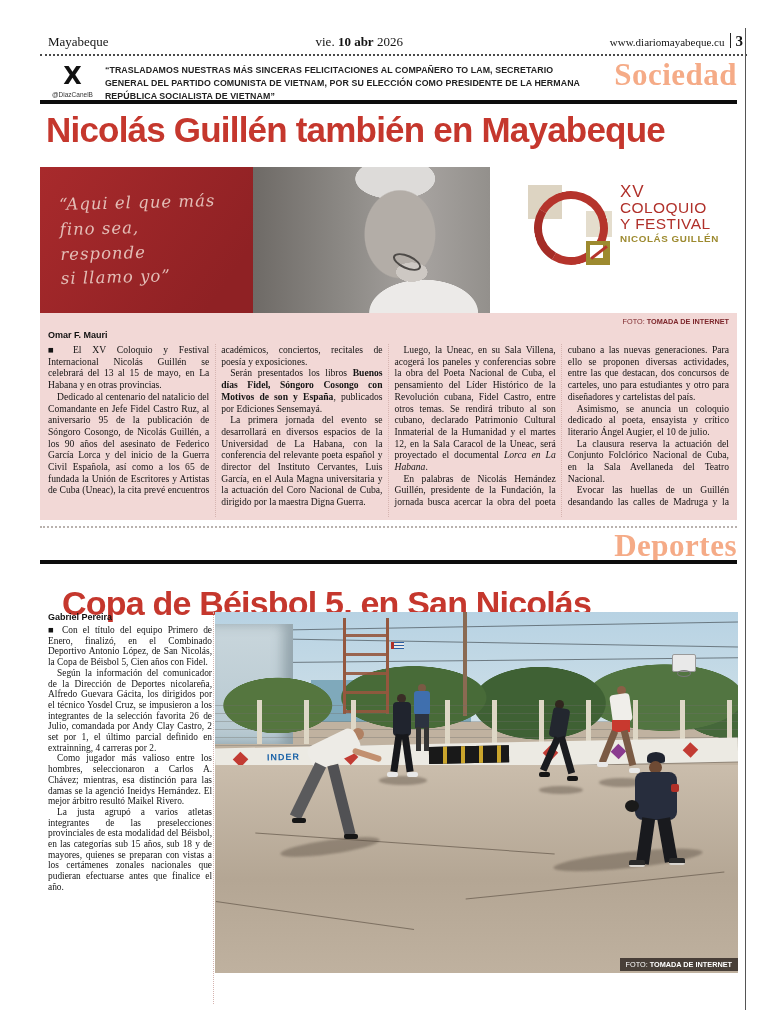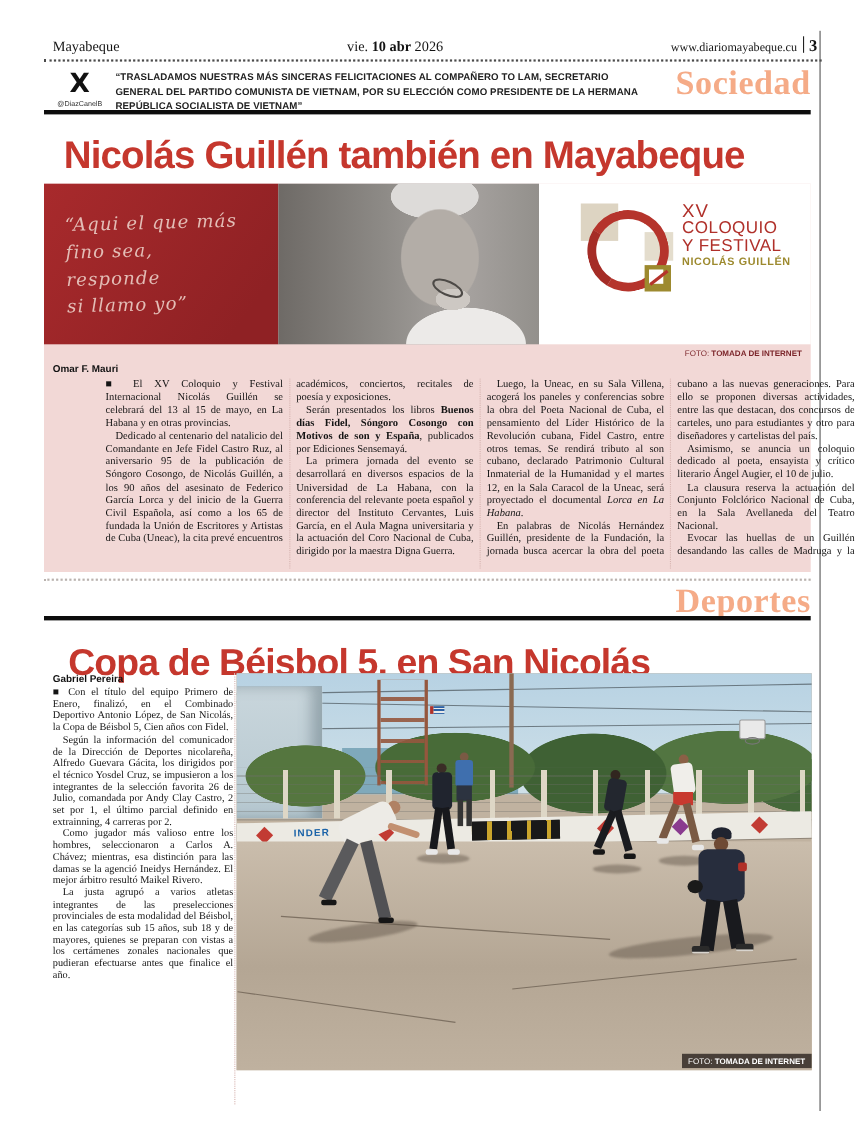--- a/index.html
+++ b/index.html
@@ -51,21 +51,21 @@
   .lg-text{left:130px;top:16px;font-family:"Liberation Sans",sans-serif;color:#b0302a;line-height:1.02;}
   .lg-xv{font-size:17px;letter-spacing:1px;}
   .lg-big{font-size:15.5px;letter-spacing:.4px;}
   .lg-ng{font-size:9.8px;font-weight:bold;color:#9d8a2f;letter-spacing:.6px;margin-top:2px;}
   .lg-venue{left:0;right:0;top:117px;text-align:center;font-family:"Liberation Sans",sans-serif;font-size:12px;color:#b0302a;}
   .caption1{right:8px;top:150px;font-family:"Liberation Sans",sans-serif;font-size:7.3px;color:#7c262b;}
   .cap-b{font-weight:bold;}
   .byline{font-family:"Liberation Sans",sans-serif;font-weight:bold;font-size:9px;color:#111;}
   .byline1{left:8px;top:163px;text-align:right;}
   .cols{left:8px;top:177px;width:681px;height:173px;column-count:4;column-gap:12px;column-rule:1px dotted #d6b4b0;
-    font-size:9.6px;line-height:11.7px;text-align:justify;overflow:hidden;hyphens:auto;margin-left:48px;}
+    font-size:9.6px;line-height:11.7px;text-align:justify;overflow:hidden;hyphens:auto;}
   .cols p, .scol p{margin:0;}
   .cols p + p, .scol p + p{text-indent:9px;}
   .b{font-weight:bold;}
   .i{font-style:italic;}
   
   .rule-dot-mid{left:40px;width:697px;top:526px;border-top:2px dotted #b9b2ae;}
   .deportes{right:40px;top:528px;}
   .rule-black2{left:40px;width:697px;top:560px;height:3.5px;background:#0d0d0d;}
   
   .headline2{left:46px;top:568px;font-size:34px;}
@@ -126,21 +126,21 @@
 <div class="abs tweet">
   <div class="xwrap">
     <div class="xicon">X</div>
     <div class="xhandle">@DiazCanelB</div>
   </div>
   <div class="tweet-text">“TRASLADAMOS NUESTRAS MÁS SINCERAS FELICITACIONES AL COMPAÑERO TO LAM, SECRETARIO GENERAL DEL PARTIDO COMUNISTA DE VIETNAM, POR SU ELECCIÓN COMO PRESIDENTE DE LA HERMANA REPÚBLICA SOCIALISTA DE VIETNAM”</div>
 </div>
 <div class="abs section-label sociedad">Sociedad</div>
 <div class="abs rule-black1"></div>
 
-<h1 class="abs headline headline1" style="margin:12px;">Nicolás Guillén también en Mayabeque</h1>
+<h1 class="abs headline headline1" style="margin:0;">Nicolás Guillén también en Mayabeque</h1>
 
 <div class="abs panel1">
   <div class="abs hero">
     <div class="abs hero-red">
       <div class="abs script-quote">
         <span>“Aqui el que más</span>
         <span>fino sea,</span>
         <span>responde</span>
         <span>si llamo yo”</span>
       </div>

